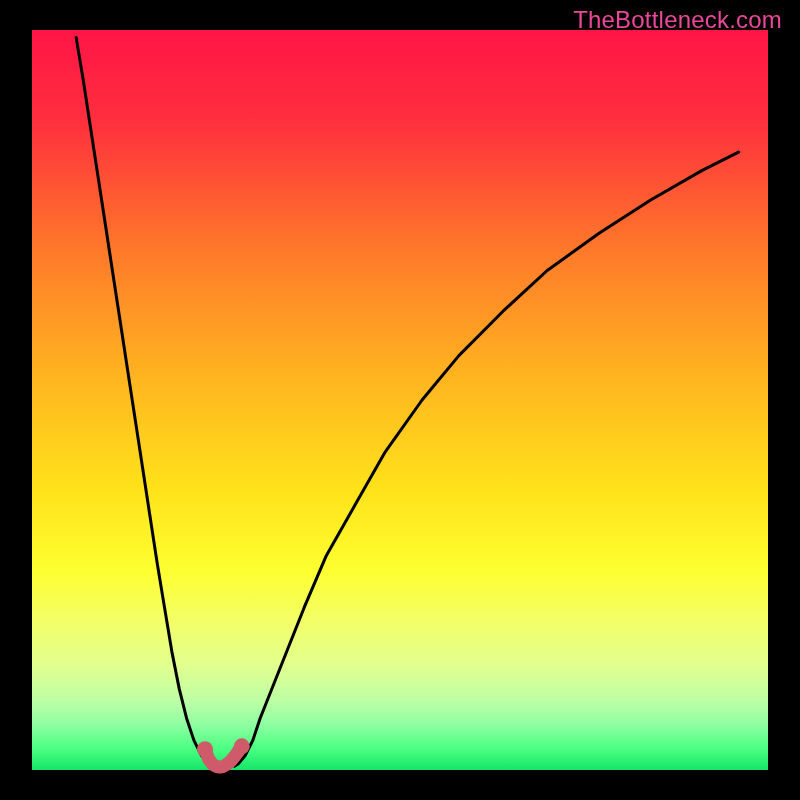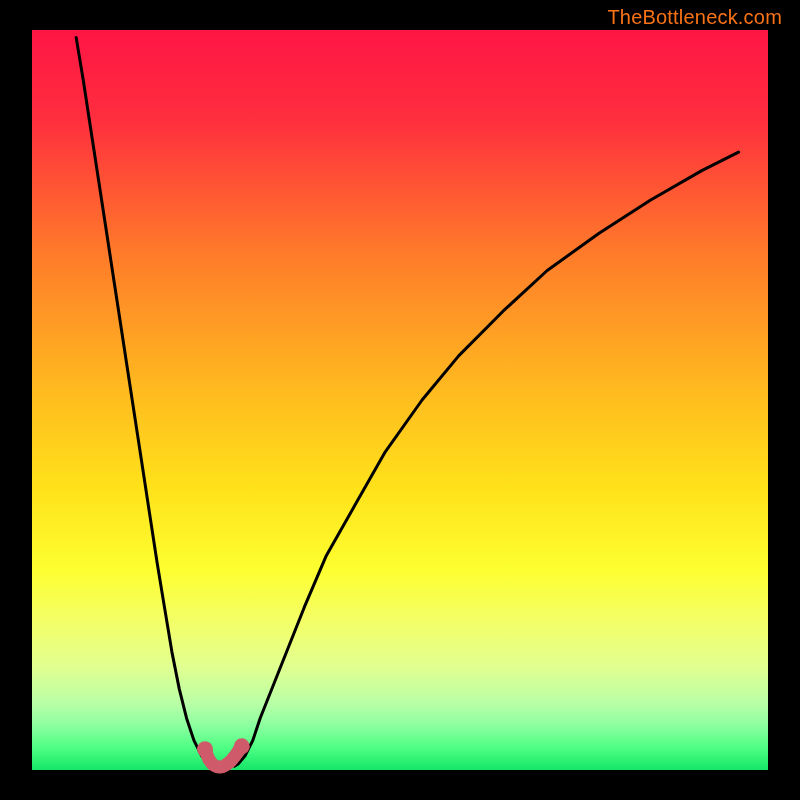--- a/index.html
+++ b/index.html
@@ -16,22 +16,22 @@
     top: 0;
     left: 0;
     width: 800px;
     height: 800px;
   }
   .watermark {
     position: absolute;
     top: 6px;
     right: 18px;
     font-family: Arial, Helvetica, sans-serif;
-    font-size: 20px;
-    color: #f97316;
+    font-size: 24px;
+    color: #ec4899;
     font-weight: 500;
     letter-spacing: 0.2px;
   }
 </style>
 </head>
 <body>
 
 <div class="chart-container">
   <svg id="chart-svg" width="800" height="800" viewBox="0 0 800 800">
     <defs>

